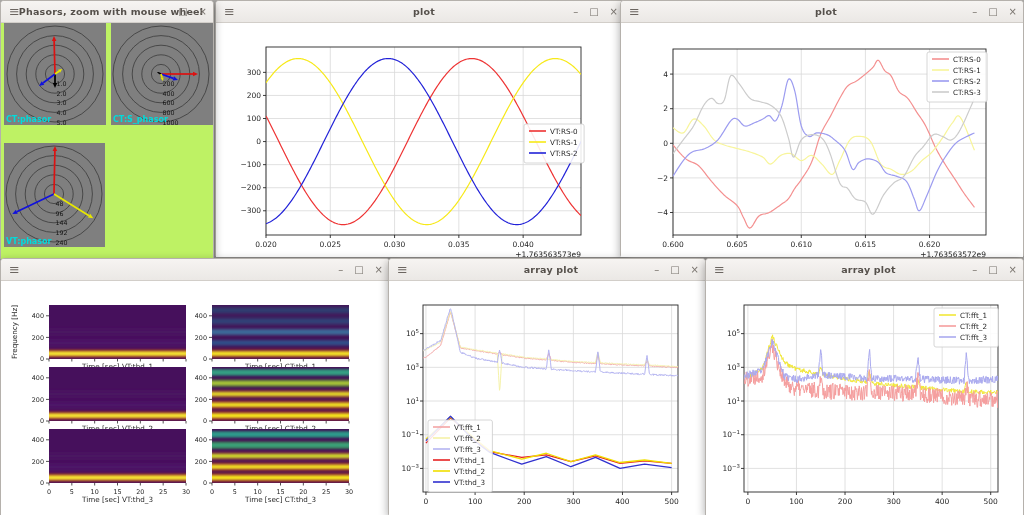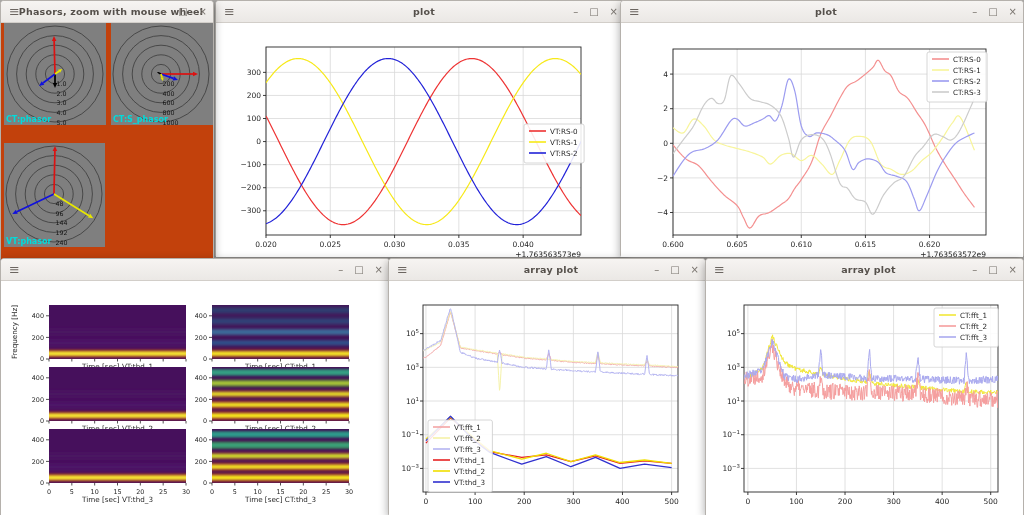--- a/index.html
+++ b/index.html
@@ -5,21 +5,21 @@
   html,body{margin:0;padding:0;}
   body{width:1024px;height:515px;overflow:hidden;background:#b3b1ae;font-family:"DejaVu Sans",sans-serif;}
   #desktop{position:relative;width:1024px;height:515px;background:#b3b1ae;}
   .window{position:absolute;border:1px solid #b5b1ac;border-radius:4px 4px 0 0;box-shadow:0 3px 10px rgba(0,0,0,.35);background:#fcfbfa;box-sizing:border-box;}
   .titlebar{position:relative;height:21px;background:linear-gradient(#f6f4f2,#ebe8e5);border-bottom:1px solid #d2cec9;border-radius:3px 3px 0 0;display:flex;align-items:center;}
   .menu-btn{position:absolute;left:8px;top:1px;font-size:13px;color:#6b6560;cursor:pointer;line-height:19px;}
   .title{flex:1;text-align:center;font-size:9.5px;font-weight:bold;color:#55504b;letter-spacing:.2px;margin-left:8px;}
   .controls{position:absolute;right:6px;top:0;height:21px;display:flex;align-items:center;gap:11px;}
   .wbtn{font-size:10px;color:#7a756f;cursor:pointer;line-height:21px;}
   .content{position:relative;overflow:hidden;background:#ffffff;}
-  .phasor-bg{background:#c2410c;text-align:center;}
+  .phasor-bg{background:#bef264;text-align:center;}
   svg{display:block;}
   text{font-family:"DejaVu Sans",sans-serif;}
 </style>
 </head>
 <body>
 
 <div id="desktop">
 
   <div class="window" id="w-phasors" style="left:0;top:0;width:214px;height:259px;z-index:2;">
     <div class="titlebar">

